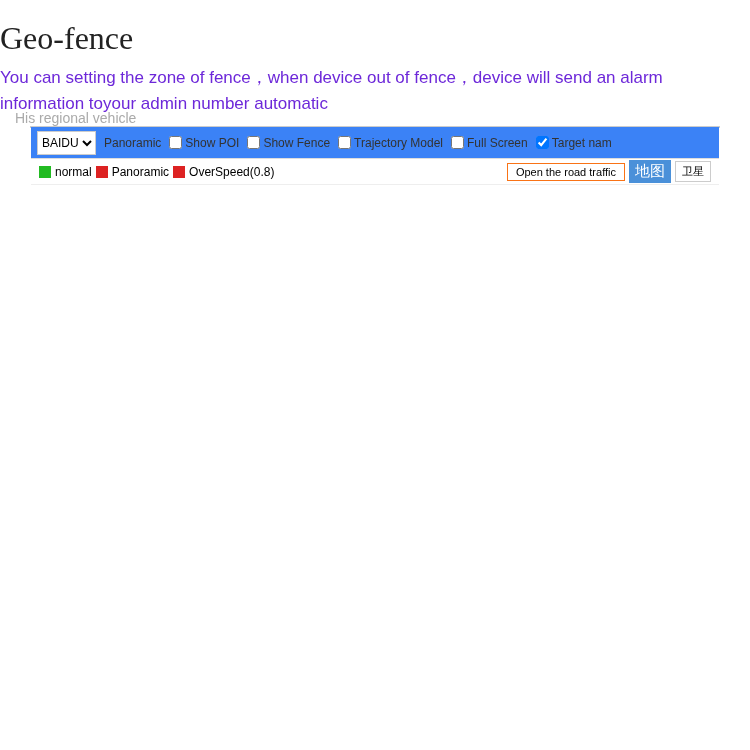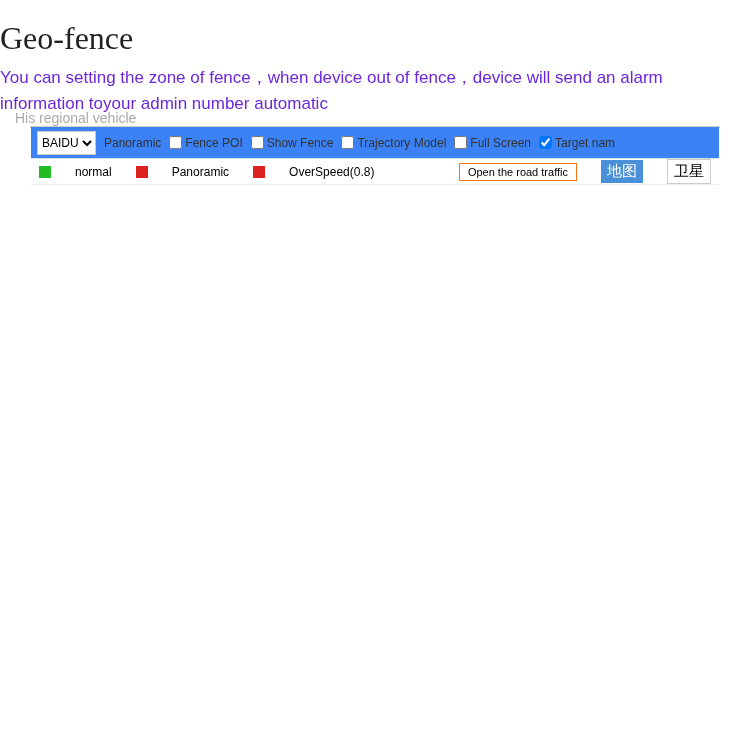--- a/index.html
+++ b/index.html
@@ -95,21 +95,21 @@
       position: absolute;
       top: 32px;
       left: 0;
       right: 0;
       height: 26px;
       background: #fff;
       border-bottom: 1px solid #eee;
       display: flex;
       align-items: center;
       padding: 0 8px;
-      gap: 24px;
+      gap: 4px;
       font-size: 12px;
       z-index: 10;
     }
     .legend-dot {
       width: 12px;
       height: 12px;
       display: inline-block;
     }
     .road-traffic-btn {
       margin-left: auto;
@@ -124,21 +124,21 @@
       color: #fff;
       border: none;
       padding: 2px 6px;
       font-size: 15px;
       cursor: pointer;
     }
     .map-type-btn2 {
       background: #fff;
       border: 1px solid #ccc;
       padding: 2px 6px;
-      font-size: 15px;
+      font-size: 11px;
       cursor: pointer;
     }
 
     
     .map-bg {
       position: absolute;
       top: 58px;
       left: 0;
       right: 0;
       bottom: 0;
@@ -175,21 +175,21 @@
 
       <div class="map-toolbar">
         <select>
           <option>BAIDU</option>
         </select>
         <div class="toolbar-item">
           <span>Panoramic</span>
         </div>
         <div class="toolbar-item">
           <input type="checkbox" style="">
-          <span>Fence POI</span>
+          <span>Show POI</span>
         </div>
         <div class="toolbar-item">
           <input type="checkbox" style="">
           <span>Show Fence</span>
         </div>
         <div class="toolbar-item">
           <input type="checkbox" style="">
           <span>Trajectory Model</span>
         </div>
         <div class="toolbar-item">

